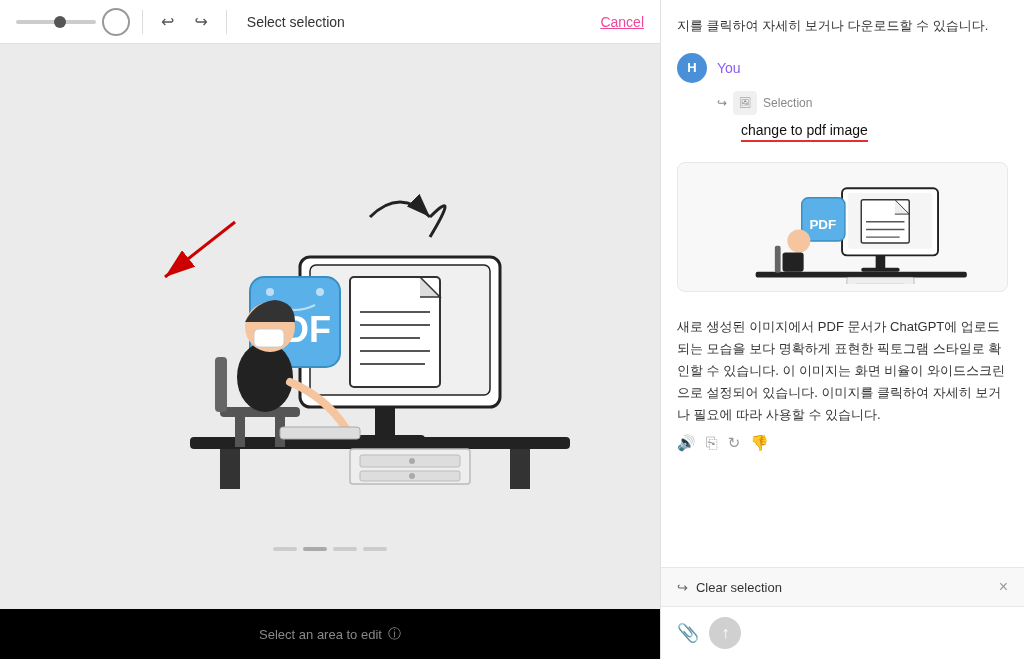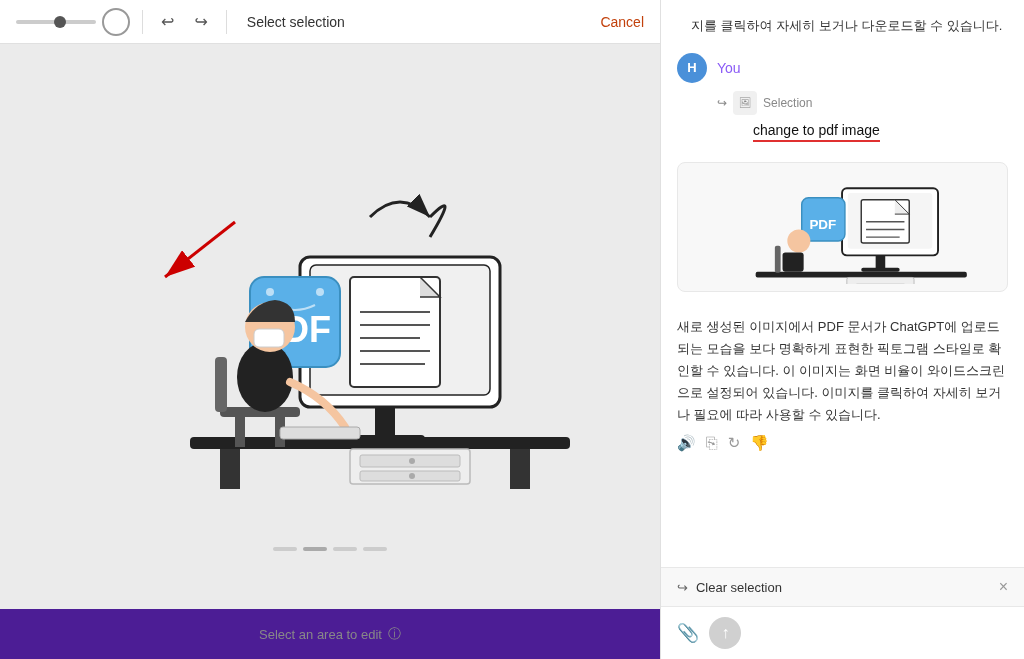--- a/index.html
+++ b/index.html
@@ -87,24 +87,25 @@
       color: #333;
       font-size: 14px;
       font-weight: 500;
       padding: 4px 8px;
     }
 
     .cancel-btn {
       background: none;
       border: none;
       cursor: pointer;
-      color: #c2410c;
+      color: #ec4899;
       font-size: 14px;
       font-weight: 500;
       margin-left: auto;
+      text-decoration: underline;
     }
 
     .image-area {
       flex: 1;
       display: flex;
       align-items: center;
       justify-content: center;
       position: relative;
       background: #ebebeb;
       overflow: hidden;
@@ -125,21 +126,21 @@
     .red-arrow {
       position: absolute;
       top: 60px;
       left: 80px;
       width: 120px;
       height: 80px;
     }
 
     .bottom-bar {
       height: 50px;
-      background: #4c1d95;
+      background: #000000;
       display: flex;
       align-items: center;
       justify-content: center;
       gap: 6px;
       color: #888;
       font-size: 13px;
     }
 
     .scroll-indicators {
       position: absolute;
@@ -173,21 +174,20 @@
       flex: 1;
       overflow-y: auto;
       padding: 16px;
     }
 
     .top-text {
       font-size: 13px;
       color: #333;
       line-height: 1.6;
       margin-bottom: 16px;
-      margin-left: 14px;
     }
 
     .message-group {
       margin-bottom: 20px;
     }
 
     .message-header {
       display: flex;
       align-items: center;
       gap: 10px;
@@ -236,21 +236,21 @@
       height: 24px;
       border-radius: 4px;
       background: #f0f0f0;
       display: flex;
       align-items: center;
       justify-content: center;
       font-size: 10px;
     }
 
     .user-message {
-      margin-left: 36px;
+      margin-left: 24px;
       font-size: 14px;
       color: #111;
       font-weight: 500;
       border-bottom: 2px solid #e03030;
       display: inline-block;
       padding-bottom: 2px;
     }
 
     .gpt-message-text {
       font-size: 13px;

